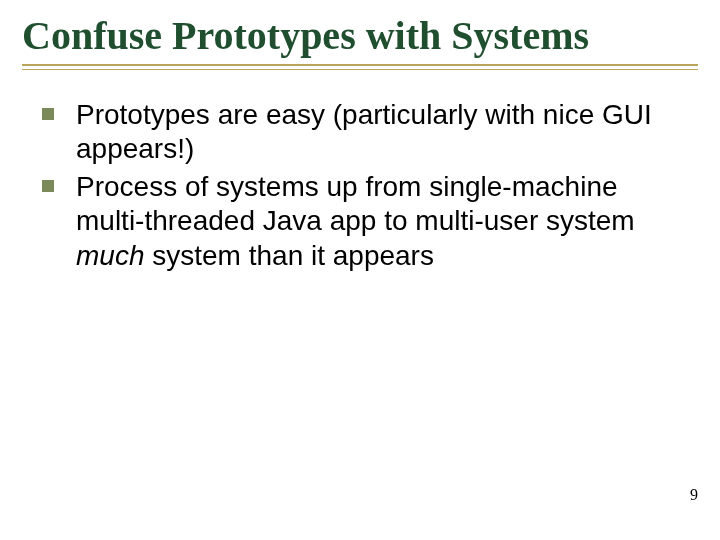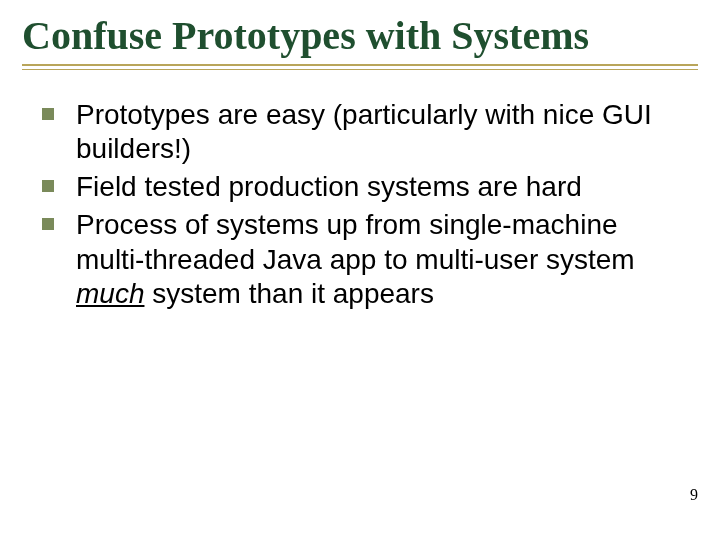--- a/index.html
+++ b/index.html
@@ -58,21 +58,20 @@
     margin-top: 10px;
     margin-right: 22px;
   }
   .bullet-text {
     font-size: 28px;
     line-height: 1.22;
     color: #000;
   }
   .emph {
     font-style: italic;
-    text-decoration: underline;
   }
   .pagenum {
     position: absolute;
     bottom: 16px;
     right: 22px;
     font-size: 16px;
     color: #000;
     font-family: "Times New Roman", Times, serif;
   }
 </style>
@@ -86,30 +85,24 @@
   <div class="rule-wrap">
     <div class="rule-top"></div>
     <div class="rule-bottom"></div>
   </div>
 
   <div class="body">
 
     <div class="bullet-row">
       <div class="bullet-marker"></div>
       <div class="bullet-text">
-        <span>Prototypes are easy (particularly with nice GUI builders!)</span><span class="emph"></span><span></span>
+        <span>Prototypes are easy (particularly with nice GUI appears!)</span><span class="emph"></span><span></span>
       </div>
     </div>
 
-    <div class="bullet-row">
-      <div class="bullet-marker"></div>
-      <div class="bullet-text">
-        <span>Field tested production systems are hard</span><span class="emph"></span><span></span>
-      </div>
-    </div>
 
     <div class="bullet-row">
       <div class="bullet-marker"></div>
       <div class="bullet-text">
         <span>Process of systems up from single-machine multi-threaded Java app to multi-user system </span><span class="emph">much</span><span> system than it appears</span>
       </div>
     </div>
 
   </div>
 

